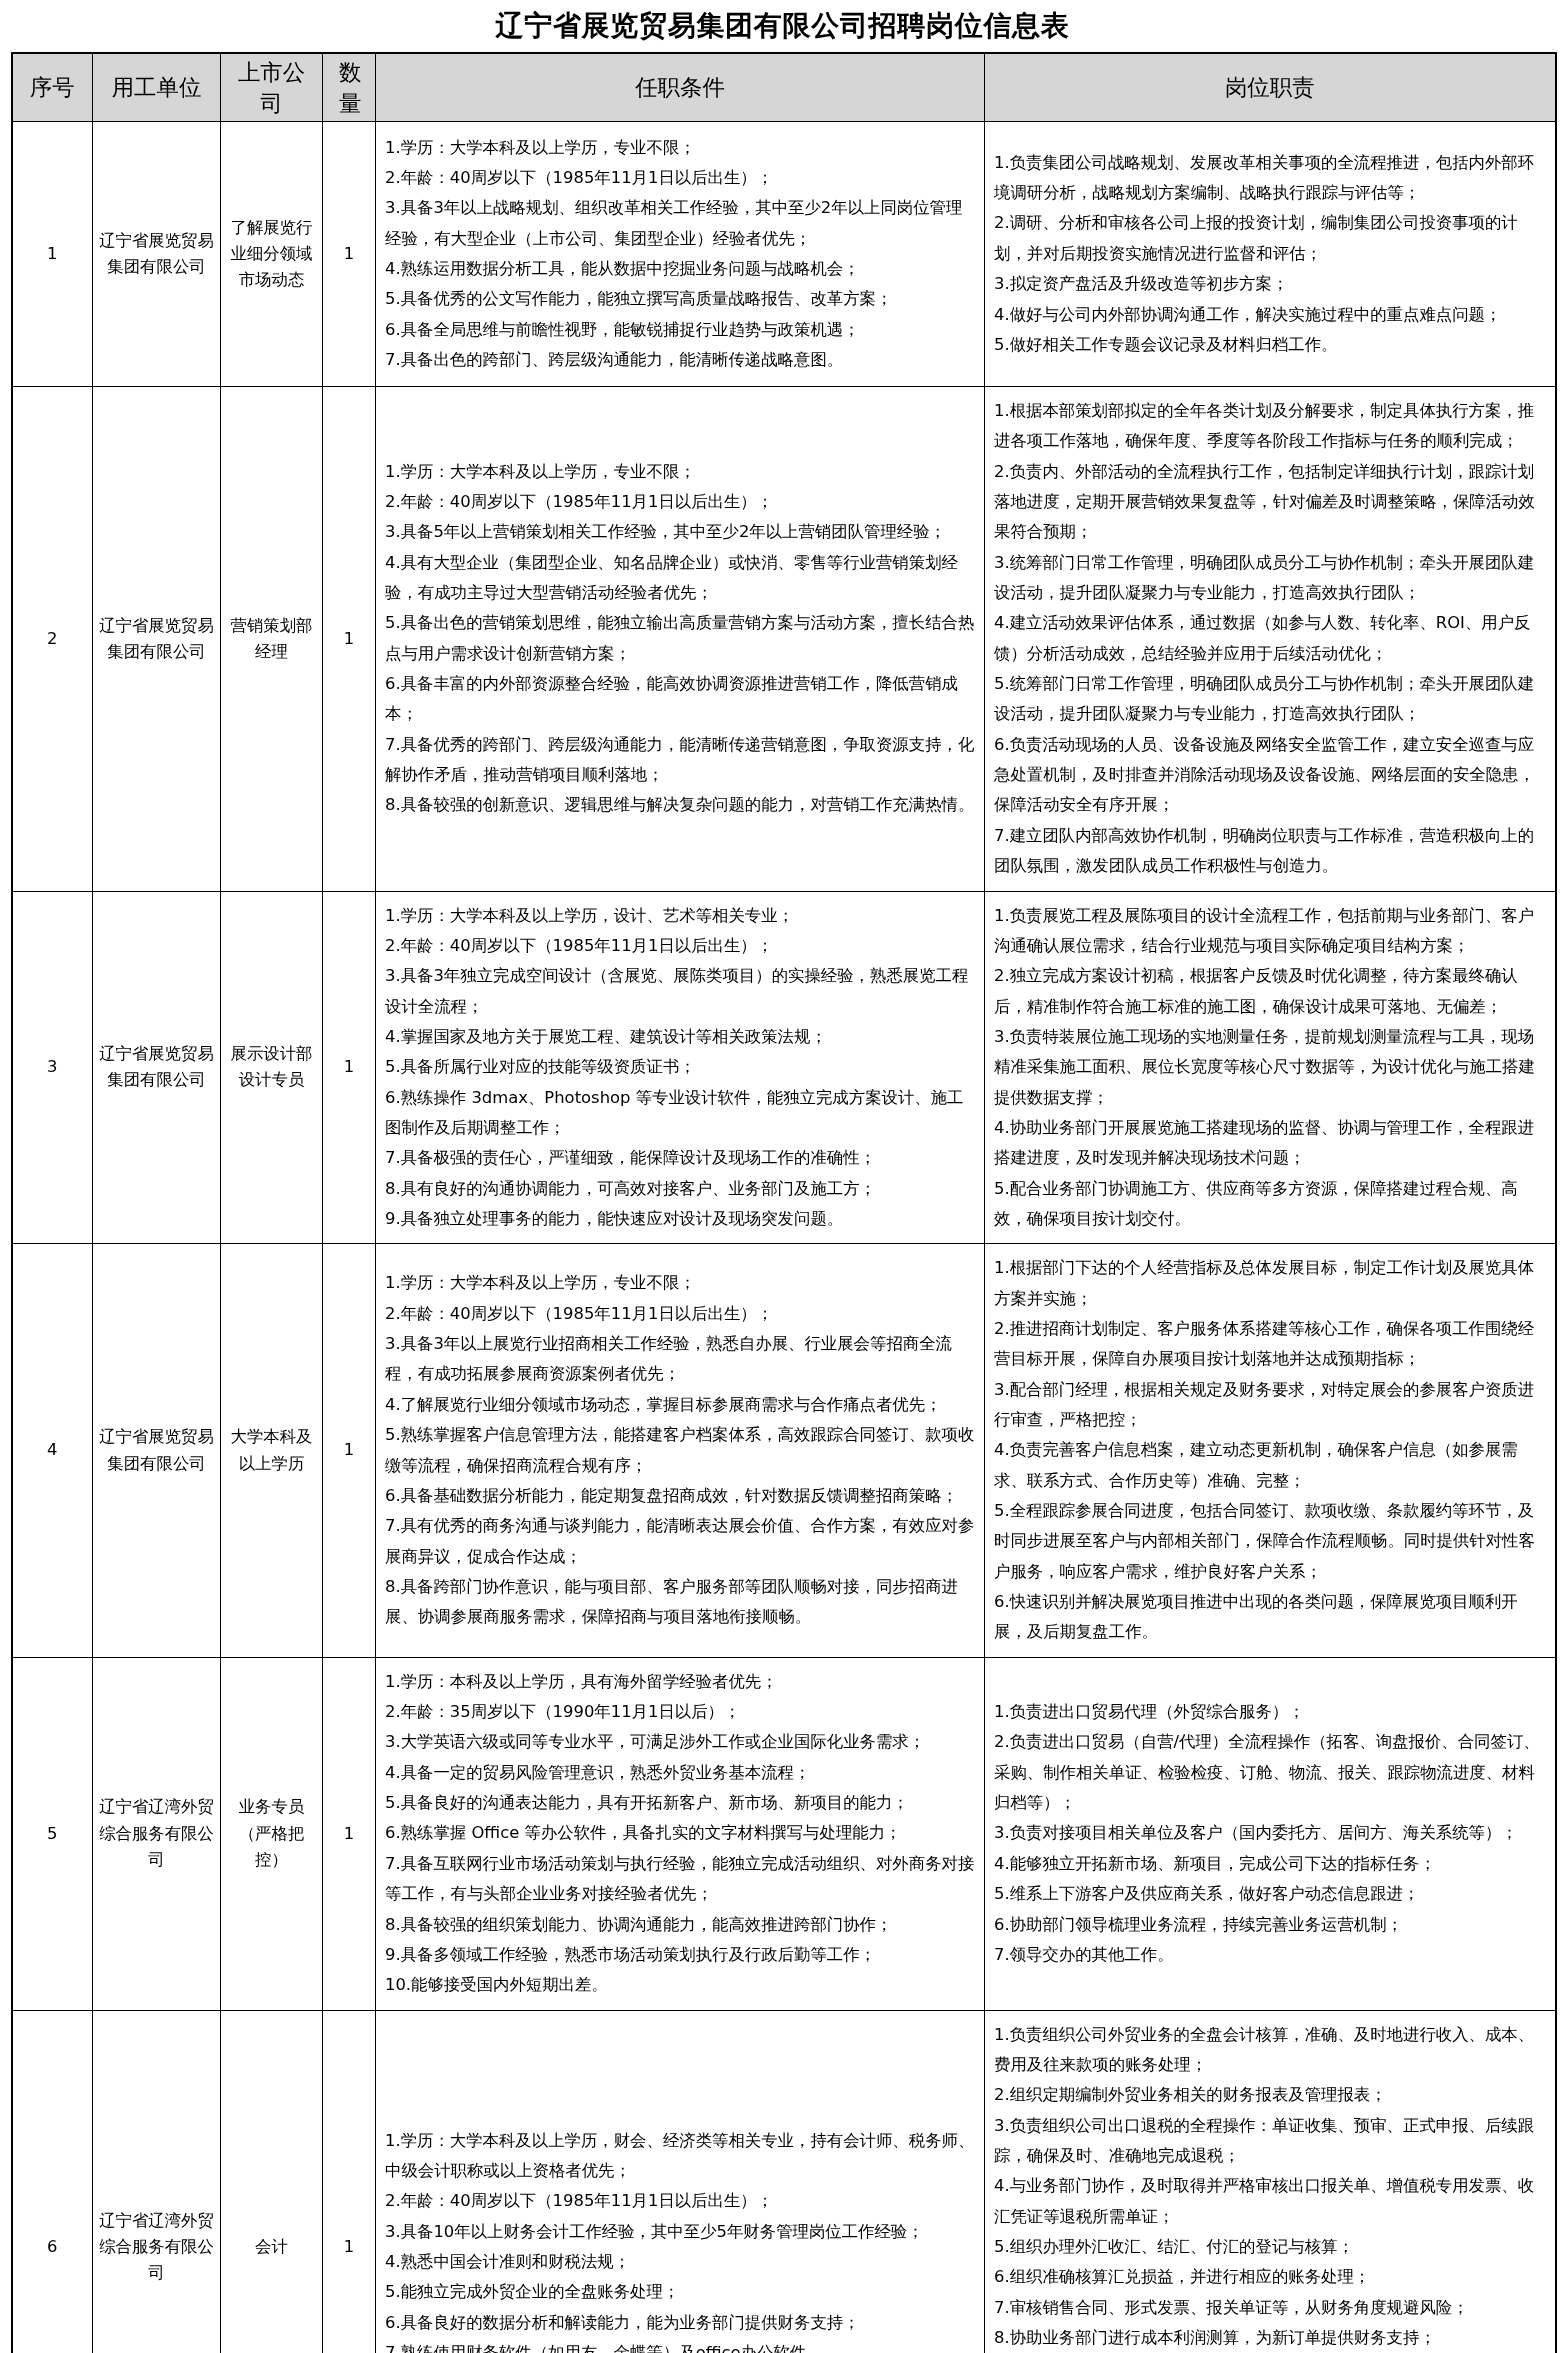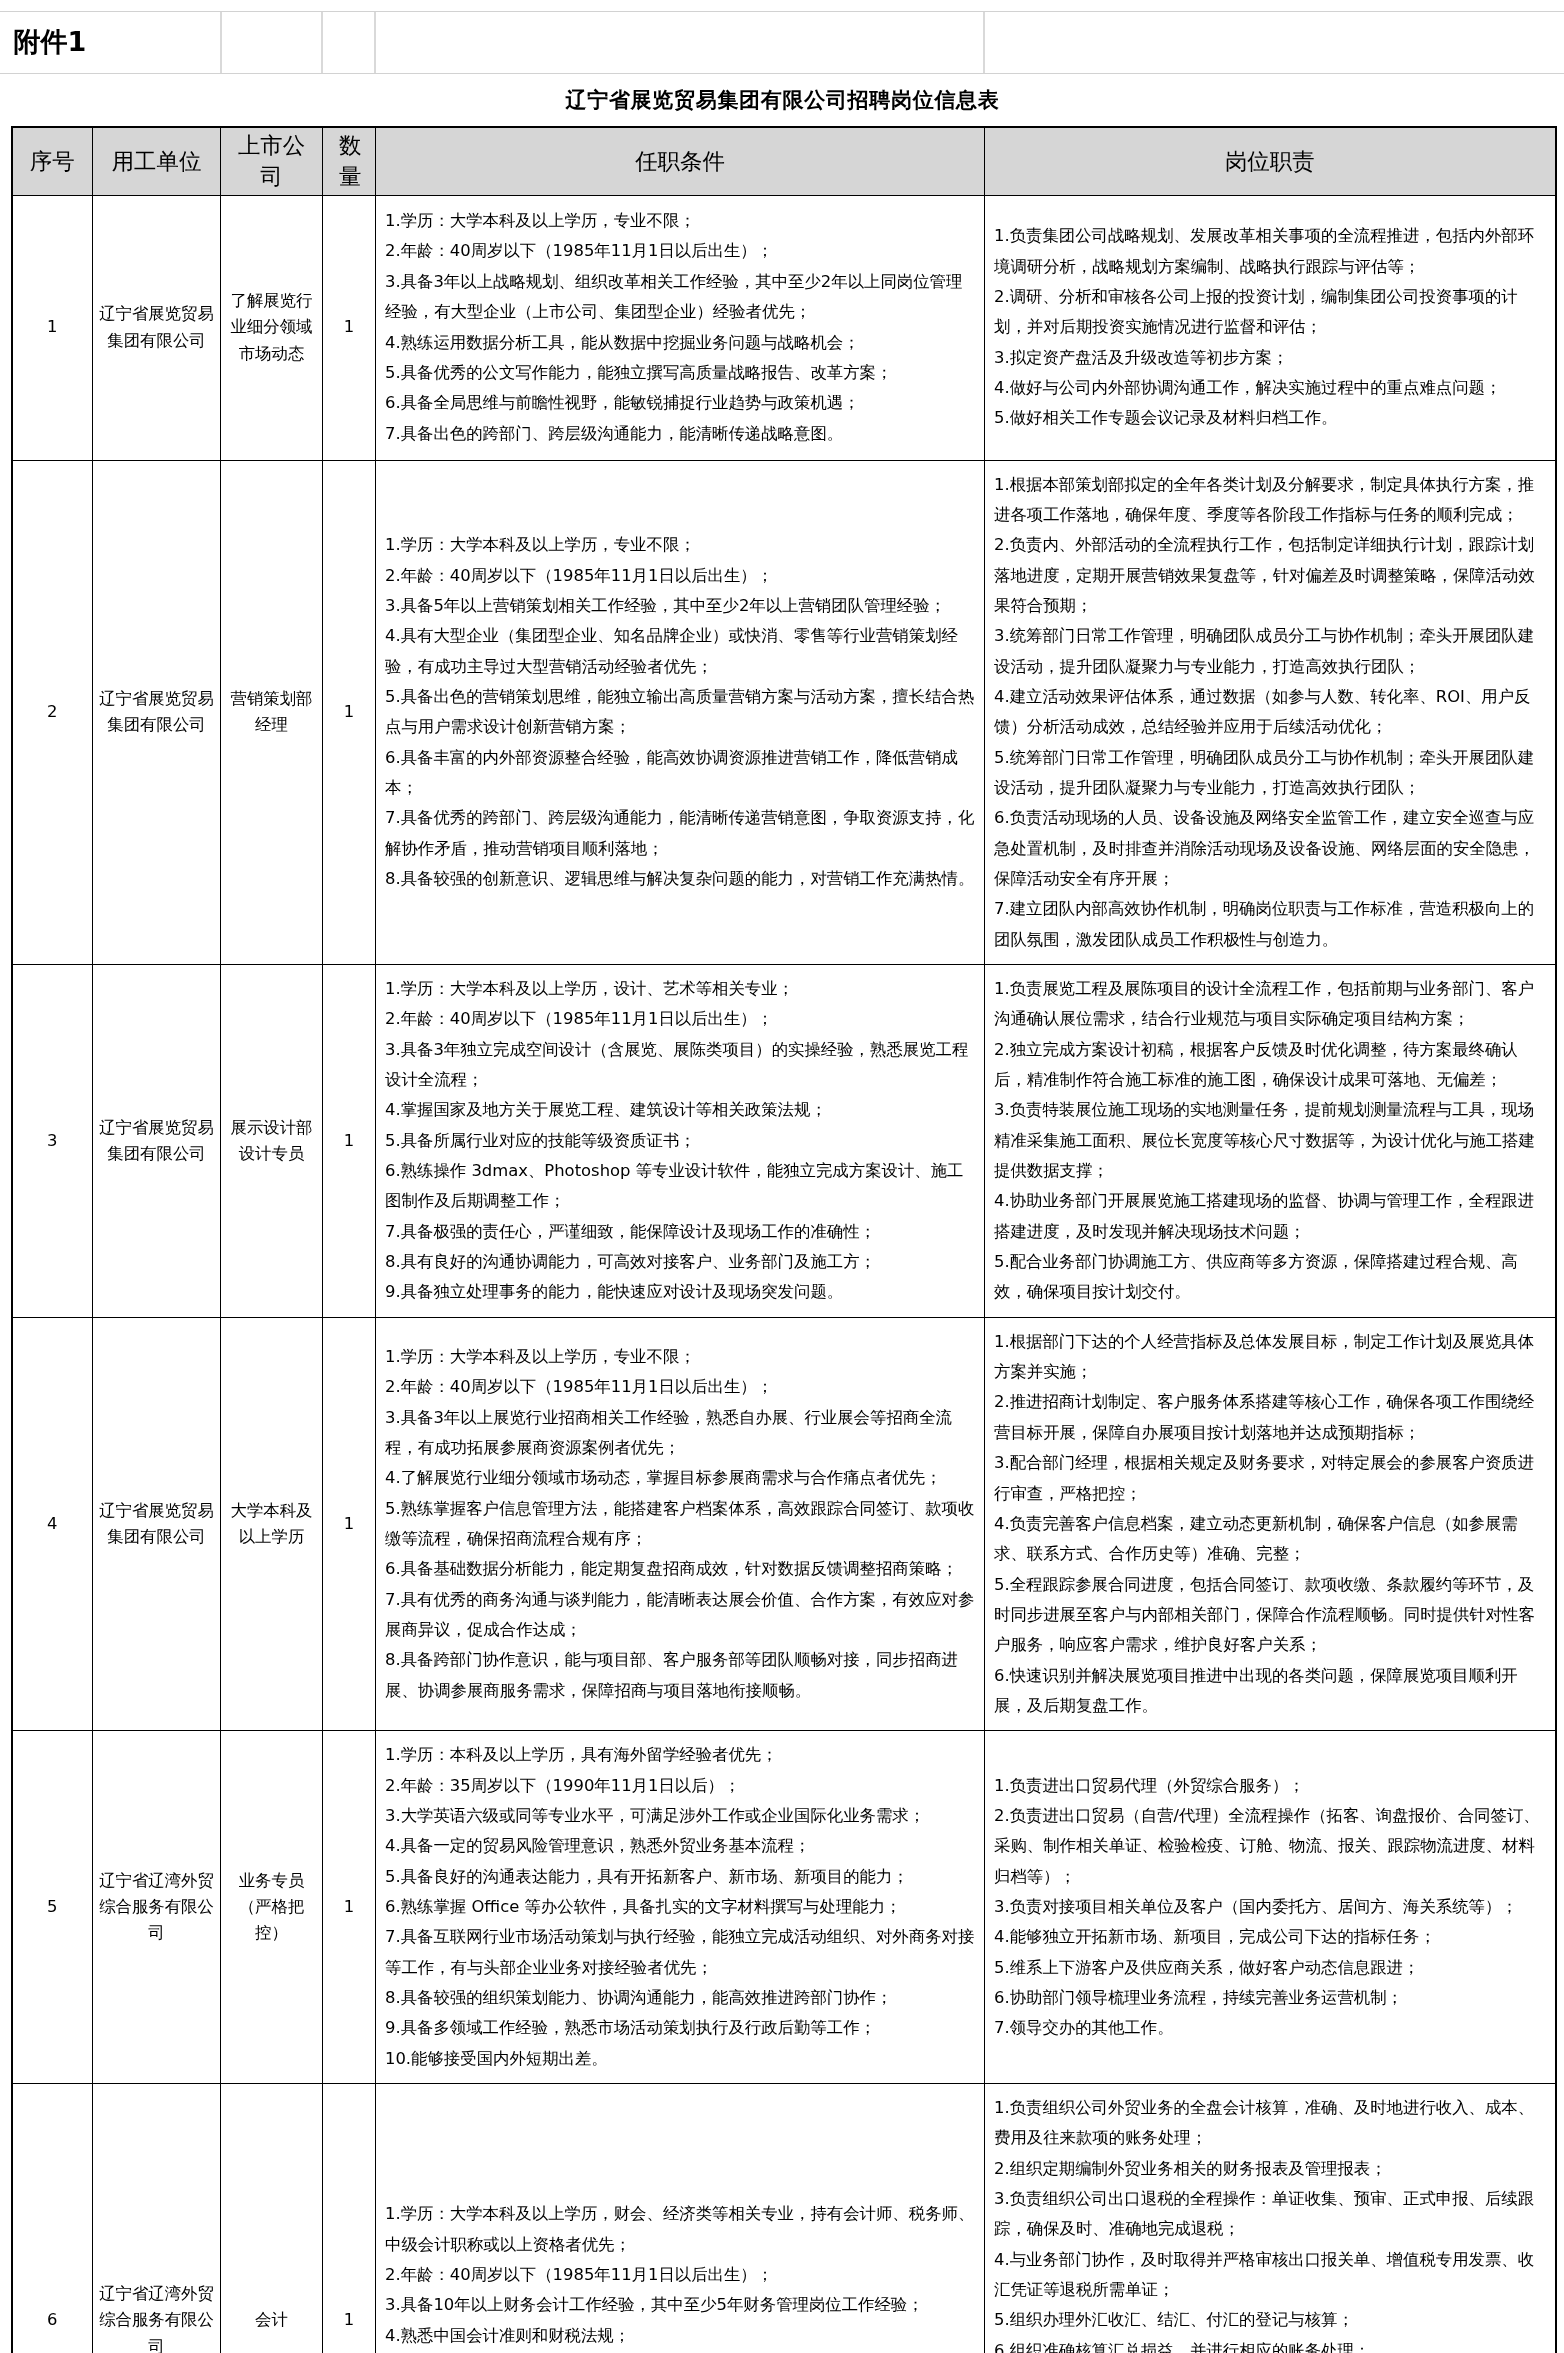--- a/index.html
+++ b/index.html
@@ -8,43 +8,36 @@
 
   
   .topgrid{position:relative;height:61px;margin-top:10.5px;
            border-top:1.5px solid #d2d2d2;border-bottom:1.5px solid #d2d2d2;}
   .attachment{position:absolute;left:13.5px;top:50%;transform:translateY(-50%);
               font-size:27px;font-weight:bold;}
   .vgrid{position:absolute;top:0;bottom:0;width:1.5px;background:#d9d9d9;}
   .vg1{left:220px;} .vg2{left:321px;} .vg3{left:374px;} .vg4{left:983px;}
 
   .title-row{height:52px;display:flex;align-items:center;justify-content:center;}
-  .title-row .title{font-size:21px;font-weight:bold;letter-spacing:0.7px;text-align:right;}
+  .title-row .title{font-size:28px;font-weight:bold;letter-spacing:0.7px;text-align:right;}
 
   table.jobs{border-collapse:collapse;table-layout:fixed;margin-left:10.5px;width:1544px;
              border:2.2px solid #000;}
   table.jobs th, table.jobs td{border:1.5px solid #000;vertical-align:middle;}
   table.jobs th{background:#d6d6d6;font-weight:normal;font-size:22.4px;height:67px;
                 text-align:center;padding:0 16px;}
   td.c-center{text-align:center;font-size:16.4px;line-height:1.6;padding:3px 3px;}
   td.c-text{font-size:16.4px;line-height:1.85;text-align:left;padding:9px 7.5px 9px 9px;
             white-space:pre-line;word-break:break-all;}
 </style>
 </head>
 <body>
 
 <div class="page">
 
-  <div class="topgrid">
-    <span class="attachment">附件1</span>
-    <div class="vgrid vg1"></div>
-    <div class="vgrid vg2"></div>
-    <div class="vgrid vg3"></div>
-    <div class="vgrid vg4"></div>
-  </div>
 
   <div class="title-row">
     <span class="title">辽宁省展览贸易集团有限公司招聘岗位信息表</span>
   </div>
 
   <table class="jobs">
     <colgroup>
       <col style="width:81px">
         <col style="width:128px">
         <col style="width:102px">

